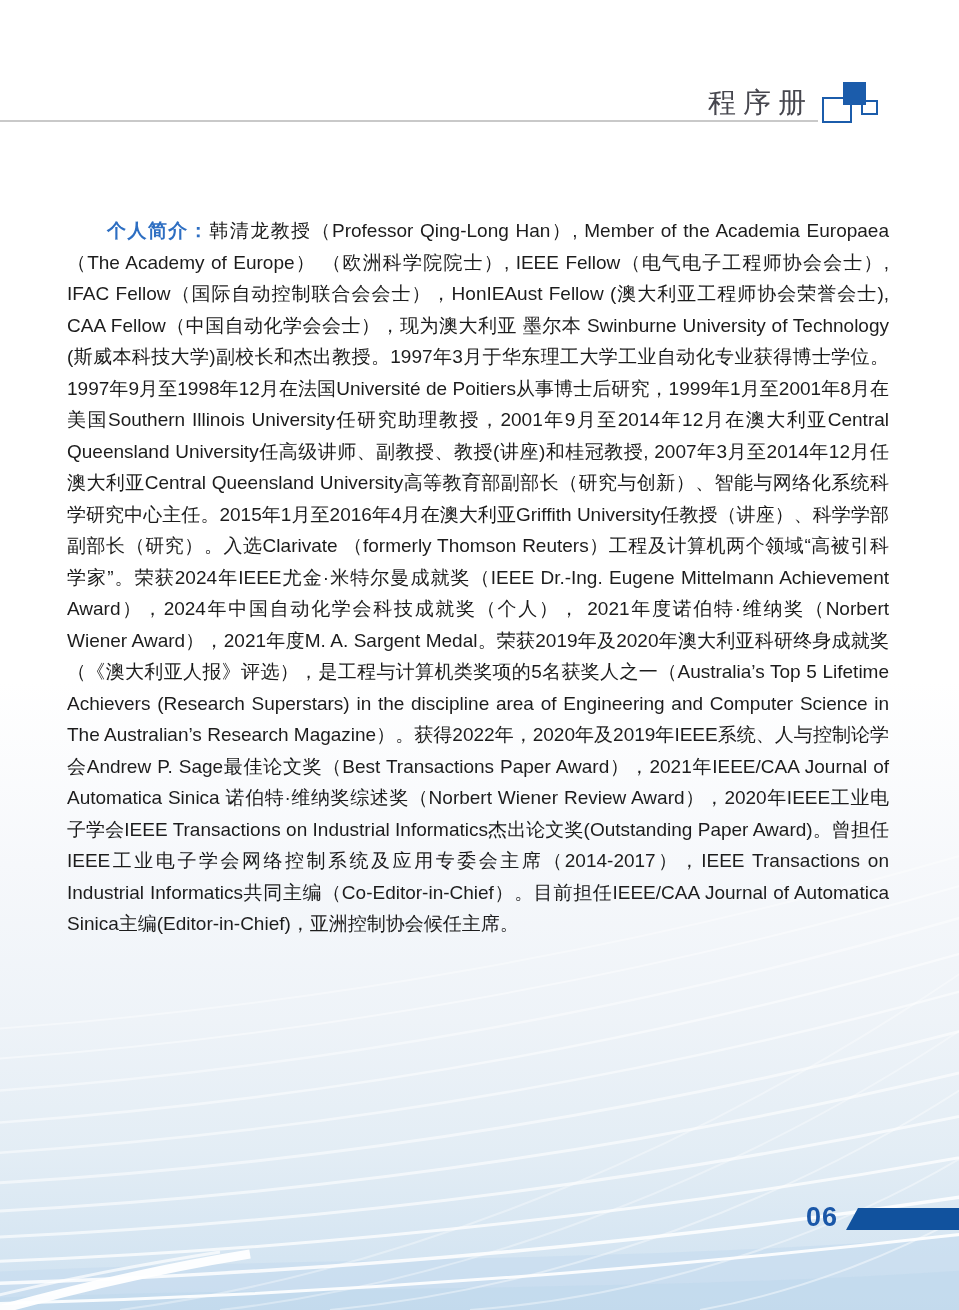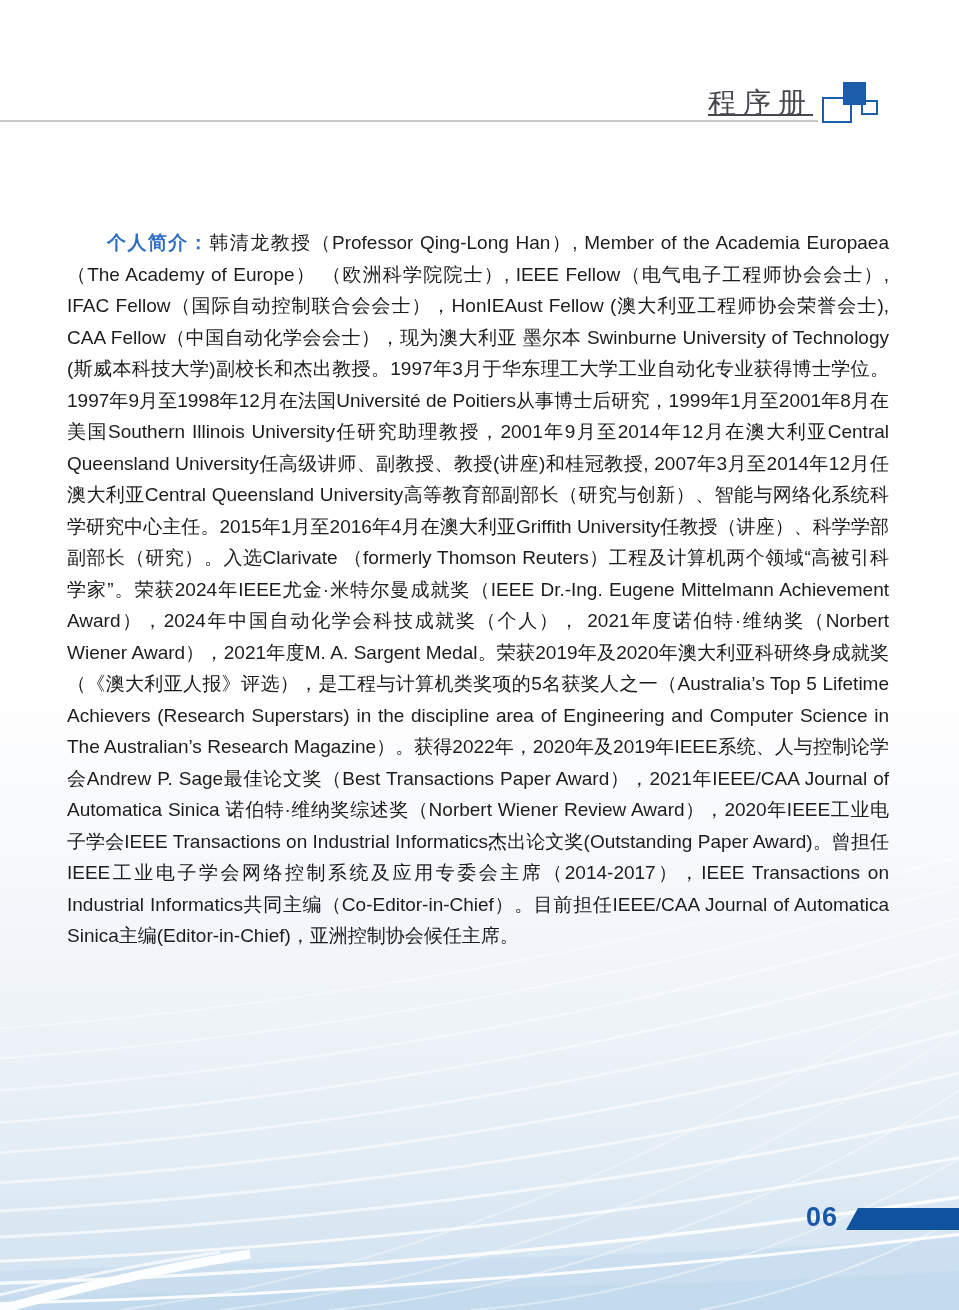--- a/index.html
+++ b/index.html
@@ -12,30 +12,30 @@
     font-family:"Liberation Sans","DejaVu Sans",sans-serif;
   }
   
   .header-rule{
     position:absolute;left:0;top:120px;width:818px;height:2px;
     background:#c9c9c9;
   }
   .header-title{
     position:absolute;top:88px;right:146px;
     font-family:"Liberation Serif","DejaVu Serif",serif;
-    font-size:28px;color:#46464e;letter-spacing:7px;line-height:30px;text-decoration:underline;
+    font-size:28px;color:#46464e;letter-spacing:7px;line-height:30px;
   }
   .logo{position:absolute;left:0;top:0;}
   .sq{position:absolute;box-sizing:border-box;display:block;}
   .sq-big{left:822px;top:97px;width:30px;height:26px;border:2px solid #1b5cab;background:transparent;}
   .sq-small{left:861px;top:100px;width:17px;height:15px;border:2px solid #1b5cab;background:transparent;}
   .sq-fill{left:843px;top:82px;width:23px;height:23px;background:#1b5cab;}
   
   .profile{
-    position:absolute;left:67px;top:227px;width:822px;margin:0;
+    position:absolute;left:67px;top:215px;width:822px;margin:0;
     font-size:19px;line-height:31.5px;color:#1c1c1c;
     text-align:justify;text-indent:40px;
   }
   .profile-label{color:#2d6ec2;font-weight:bold;}
   
   .page-number{
     position:absolute;left:806px;top:1202px;
     font-size:27px;font-weight:bold;color:#1a57a8;letter-spacing:1px;
   }
   .footer-bar{

